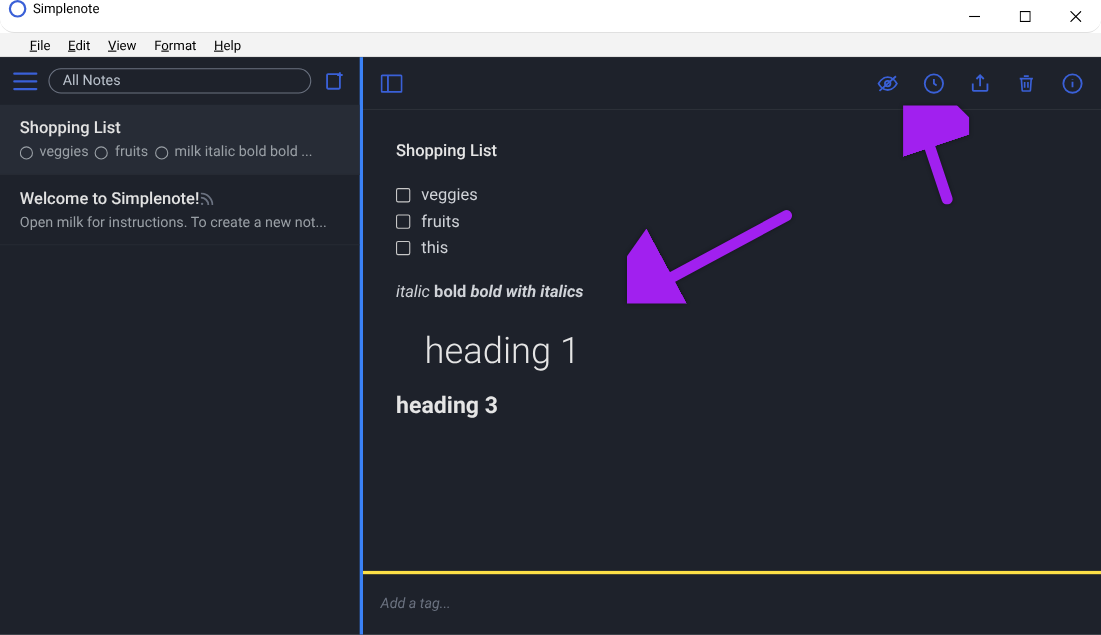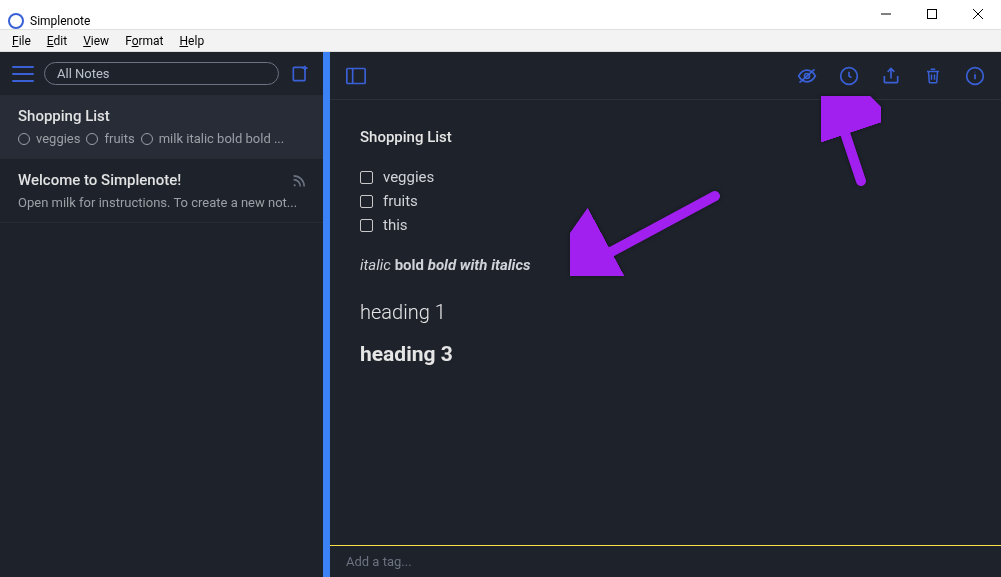--- a/index.html
+++ b/index.html
@@ -1,69 +1,69 @@
 <!DOCTYPE html>
 <html><head>
   <meta charset="utf-8">
   <style>
     * { margin: 0; padding: 0; box-sizing: border-box; }
     body { font-family: -apple-system, BlinkMacSystemFont, "Segoe UI", Roboto, sans-serif; font-size: 13px; width: 1001px; height: 577px; overflow: hidden; background: #fff; }
     
     
-    .titlebar { height: 30px; display: flex; align-items: flex-end; justify-content: space-between; background: #fff; border-bottom: 1px solid #e0e0e0; }
+    .titlebar { height: 30px; display: flex; align-items: flex-start; justify-content: space-between; background: #fff; border-bottom: 1px solid #e0e0e0; border-radius: 13px; }
     .titlebar-left { display: flex; align-items: center; padding-left: 8px; gap: 6px; }
     .app-icon { width: 16px; height: 16px; border-radius: 50%; background: #fff; border: 2px solid #3a60d7; }
     .app-title { font-size: 12px; color: #000; }
     .win-controls { display: flex; }
     .win-btn { width: 46px; height: 30px; display: flex; align-items: center; justify-content: center; font-size: 14px; color: #000; cursor: pointer; }
     
     
-    .menubar { height: 22px; display: flex; align-items: center; padding: 0 4px; background: #f3f3f3; border-bottom: 1px solid #ddd; }
+    .menubar { height: 22px; display: flex; align-items: center; padding: 0 19px; background: #f3f3f3; border-bottom: 1px solid #ddd; }
     .menu-item { padding: 2px 8px; font-size: 12px; color: #000; cursor: pointer; }
     .menu-item .ul { text-decoration: underline; }
     
     
     .app { display: flex; height: calc(577px - 52px); background: #1e222b; color: #c8c8c8; }
     
     
-    .sidebar { width: 330px; background: #1e222b; display: flex; flex-direction: column; border-right: 7px solid #3b82f6; }
+    .sidebar { width: 330px; background: #1e222b; display: flex; flex-direction: column; border-right: 3px solid #3b82f6; }
     .sidebar-header { display: flex; align-items: center; padding: 10px 12px; gap: 10px; }
     .hamburger { width: 22px; height: 16px; display: flex; flex-direction: column; justify-content: space-between; cursor: pointer; }
     .hamburger span { height: 2px; background: #3a60d7; border-radius: 1px; }
     .search-wrap { flex: 1; border: 1px solid #6b7280; border-radius: 15px; padding: 3px 12px; font-size: 13px; color: #bac2cc; background: transparent; }
     .newnote-icon { width: 22px; height: 22px; color: #3a60d7; cursor: pointer; display: flex; align-items: center; justify-content: center; }
     
     .note-list { flex: 1; overflow: auto; }
     .note-item { padding: 12px 18px; cursor: pointer; border-bottom: 1px solid #272b33; }
     .note-item.selected { background: #272c36; }
     .note-title { font-size: 15px; color: #e2e2e2; font-weight: 500; margin-bottom: 6px; }
     .note-preview { font-size: 13px; color: #9aa0a6; overflow: hidden; text-overflow: ellipsis; white-space: nowrap; display: flex; align-items: center; gap: 6px; }
     .chk-preview { width: 12px; height: 12px; border: 1.5px solid #9aa0a6; border-radius: 50%; flex-shrink: 0; display: inline-block; }
-    .note-title-row { display: flex; align-items: center; justify-content: space-between; }
+    .note-title-row { display: flex; align-items: center; }
     .rss-icon { color: #6b7280; font-size: 13px; }
     
     
     .editor { flex: 1; display: flex; flex-direction: column; background: #1e222b; position: relative; }
     .editor-toolbar { height: 48px; display: flex; align-items: center; justify-content: space-between; padding: 0 16px; border-bottom: 1px solid #2c3038; }
     .tb-left, .tb-right { display: flex; align-items: center; gap: 22px; }
     .tb-icon { width: 20px; height: 20px; color: #3a60d7; cursor: pointer; display: flex; align-items: center; justify-content: center; }
     
     .editor-content { flex: 1; padding: 28px 30px; color: #d0d3d8; overflow: auto; }
     .note-h { font-size: 15px; font-weight: 500; color: #e5e5e5; margin-bottom: 22px; }
     .checklist { list-style: none; margin-bottom: 22px; }
     .checklist li { display: flex; align-items: center; gap: 10px; font-size: 15px; margin-bottom: 6px; }
     .checkbox { width: 13px; height: 13px; border: 1.5px solid #c8c8c8; border-radius: 2px; }
     .rt-line { font-size: 15px; margin-bottom: 26px; }
     .rt-italic { font-style: italic; }
     .rt-bold { font-weight: 700; }
     .rt-bolditalic { font-weight: 700; font-style: italic; }
-    .h1 { font-size: 20px; font-weight: 300; color: #e5e5e5; margin-bottom: 18px; }
+    .h1 { font-size: 33px; font-weight: 300; color: #e5e5e5; margin-bottom: 18px; margin-left: 26px; }
     .h3 { font-size: 21px; font-weight: 700; color: #e5e5e5; }
     
-    .tag-footer { padding: 8px 16px; color: #6b7280; font-size: 13px; border-top: 1px solid #fde047; }
+    .tag-footer { padding: 20px 16px; color: #6b7280; font-size: 13px; border-top: 3px solid #fde047; font-style: italic; }
     
     
     .arrow { position: absolute; pointer-events: none; }
     .arrow1 { right: 120px; top: 44px; }
     .arrow2 { left: 240px; top: 134px; }
     svg.arrow-svg { filter: drop-shadow(0 0 2px rgba(0,0,0,0.4)); }
   </style>
 </head>
 <body>
 

